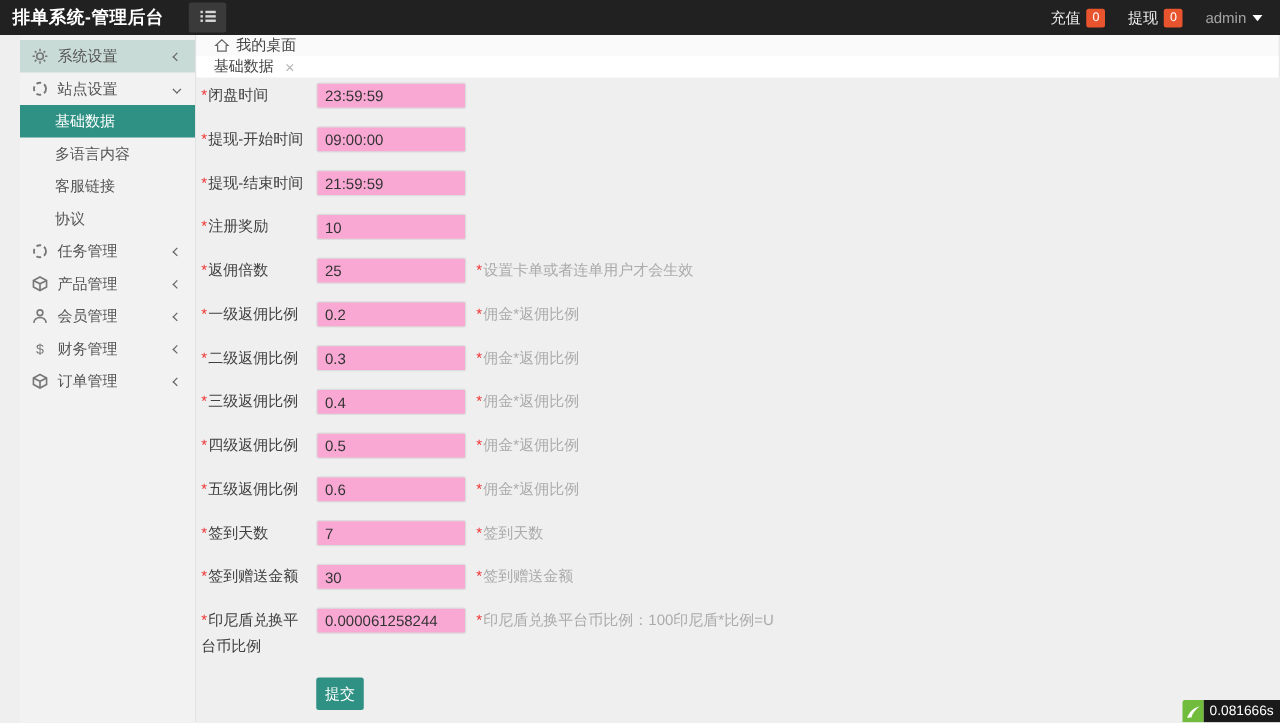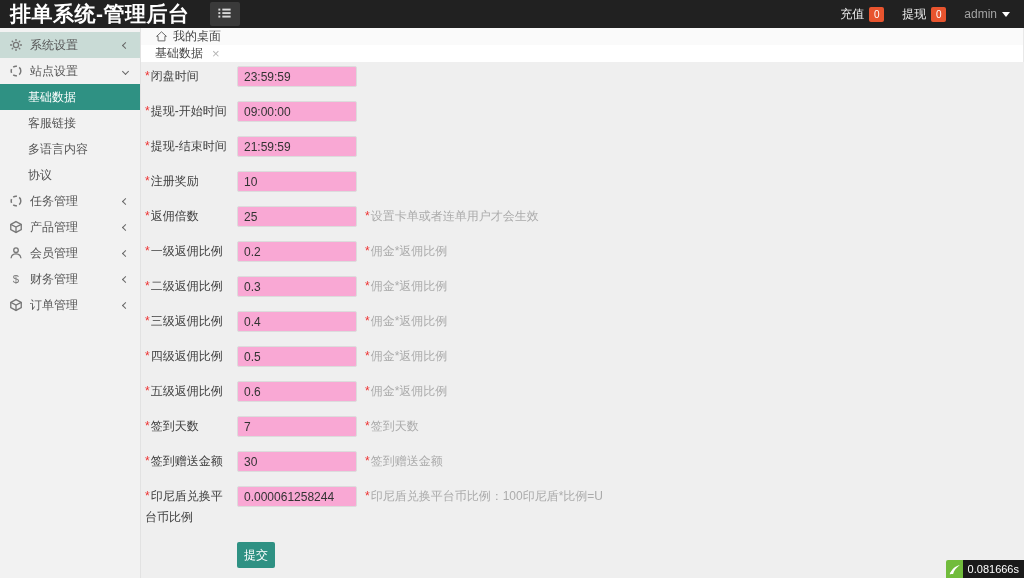--- a/index.html
+++ b/index.html
@@ -2,35 +2,35 @@
 <html><head>
 <meta charset="utf-8">
 <style>
   * { margin:0; padding:0; box-sizing:border-box; }
   html,body { width:1024px; height:578px; overflow:hidden; }
   body { font-family:"Liberation Sans","DejaVu Sans",sans-serif; font-size:12px; color:#333; background:#efefef; }
   .app { position:relative; width:1024px; height:578px; }
 
   
   .topbar { height:28px; background:#212121; display:flex; align-items:center; color:#fff; }
-  .topbar .title { font-size:21px; font-weight:bold; padding:0 10px; letter-spacing:.5px; }
+  .topbar .title { font-size:14px; font-weight:bold; padding:0 10px; letter-spacing:.5px; }
   .burger { width:30px; height:24px; background:#3a3a3a; border-radius:2px; margin-left:10px;
             display:flex; align-items:center; justify-content:center; cursor:pointer; }
   .topbar .spacer { flex:1; }
   .top-item { display:flex; align-items:center; margin-right:18px; cursor:pointer; }
   .top-item .lbl { color:#eee; margin-right:5px; }
   .badge { min-width:15px; height:15px; background:#e8542e; color:#fff; font-size:10px;
            border-radius:2px; display:flex; align-items:center; justify-content:center; padding:0 3px; }
   .user-item { display:flex; align-items:center; margin-right:14px; cursor:pointer; }
   .user-item .lbl { color:#a3a3a3; margin-right:5px; }
   .caret { width:0; height:0; border-left:4px solid transparent; border-right:4px solid transparent; border-top:5px solid #fff; }
 
   
   .layout { display:flex; height:550px; }
-  .sidebar { width:141px; background:#f2f2f2; border-right:1px solid #e2e2e2; padding-top:4px; flex-shrink:0; }
+  .sidebar { width:141px; background:#f2f2f2; border-right:1px solid #e2e2e2; padding-top:4px; flex-shrink:0;margin-left:16px; }
   .main { flex:1; position:relative; background:#efefef; overflow:hidden; }
 
   
   .side-item { height:26px; display:flex; align-items:center; padding:0 12px 0 8px; color:#555; cursor:pointer; }
   .side-item .icon { width:16px; height:16px; display:flex; align-items:center; justify-content:center; margin-right:6px; }
   .side-item .s-lbl { flex:1; }
   .side-item.hl { background:#c9dbd6; }
   .side-sub { height:26px; display:flex; align-items:center; padding-left:28px; color:#555; cursor:pointer; }
   .side-sub.active { background:#2f9183; color:#fff; }
   .chev { display:inline-block; width:5px; height:5px; border-right:1.4px solid #666; border-bottom:1.4px solid #666; }
@@ -119,24 +119,24 @@
                 <circle cx="8" cy="8" r="5.5" fill="none" stroke="#777" stroke-width="1.7" stroke-dasharray="4.5 2.8"></circle>
               </svg>
             </span>
     <span class="s-lbl">站点设置</span>
     <span class="chev chev-down"></span>
   </div>
           <div class="side-sub active">
     <span>基础数据</span>
   </div>
           <div class="side-sub">
+    <span>多语言内容</span>
+  </div>
+          <div class="side-sub">
     <span>客服链接</span>
-  </div>
-          <div class="side-sub">
-    <span>多语言内容</span>
   </div>
           <div class="side-sub">
     <span>协议</span>
   </div>
           <div class="side-item">
     <span class="icon">
               <svg width="14" height="14" viewBox="0 0 16 16">
                 <circle cx="8" cy="8" r="5.5" fill="none" stroke="#777" stroke-width="1.7" stroke-dasharray="4.5 2.8"></circle>
               </svg>
             </span>

